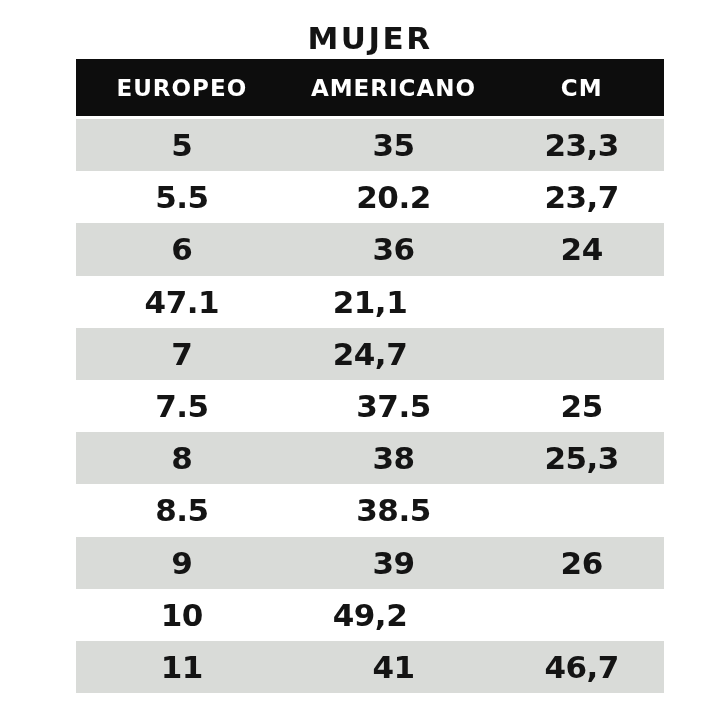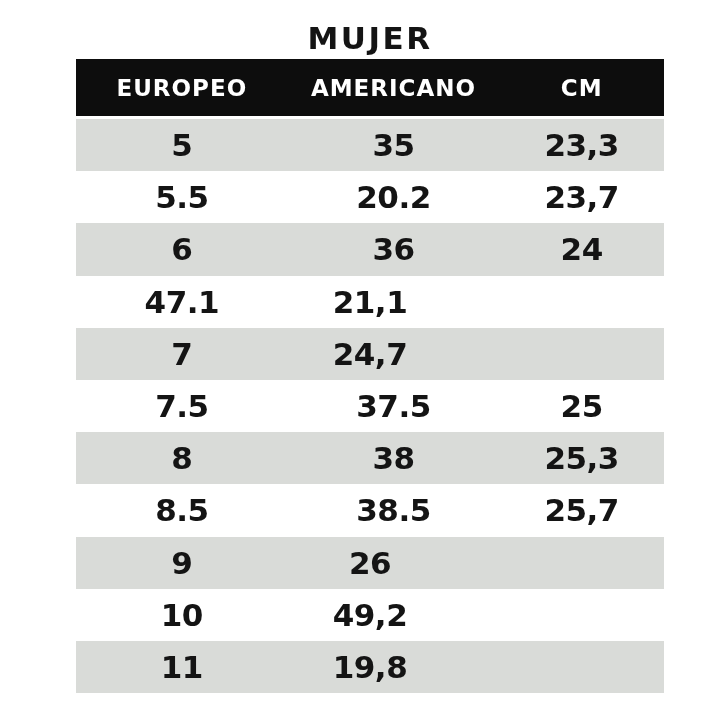--- a/index.html
+++ b/index.html
@@ -111,29 +111,30 @@
           <div class="cell col-2">25</div>
         </div>
         <div class="row striped">
           <div class="cell col-0">8</div>
           <div class="cell col-1">38</div>
           <div class="cell col-2">25,3</div>
         </div>
         <div class="row">
           <div class="cell col-0">8.5</div>
           <div class="cell col-1">38.5</div>
-          <div class="cell col-2">25,7</div>
         </div>
         <div class="row striped">
           <div class="cell col-0">9</div>
+          <div class="cell col-1">39</div>
           <div class="cell col-2">26</div>
         </div>
         <div class="row">
           <div class="cell col-0">10</div>
           <div class="cell col-2">49,2</div>
         </div>
         <div class="row striped">
           <div class="cell col-0">11</div>
-          <div class="cell col-2">19,8</div>
+          <div class="cell col-1">41</div>
+          <div class="cell col-2">46,7</div>
         </div>
       </div>
   </div>
 </div>
 
 </body></html>

